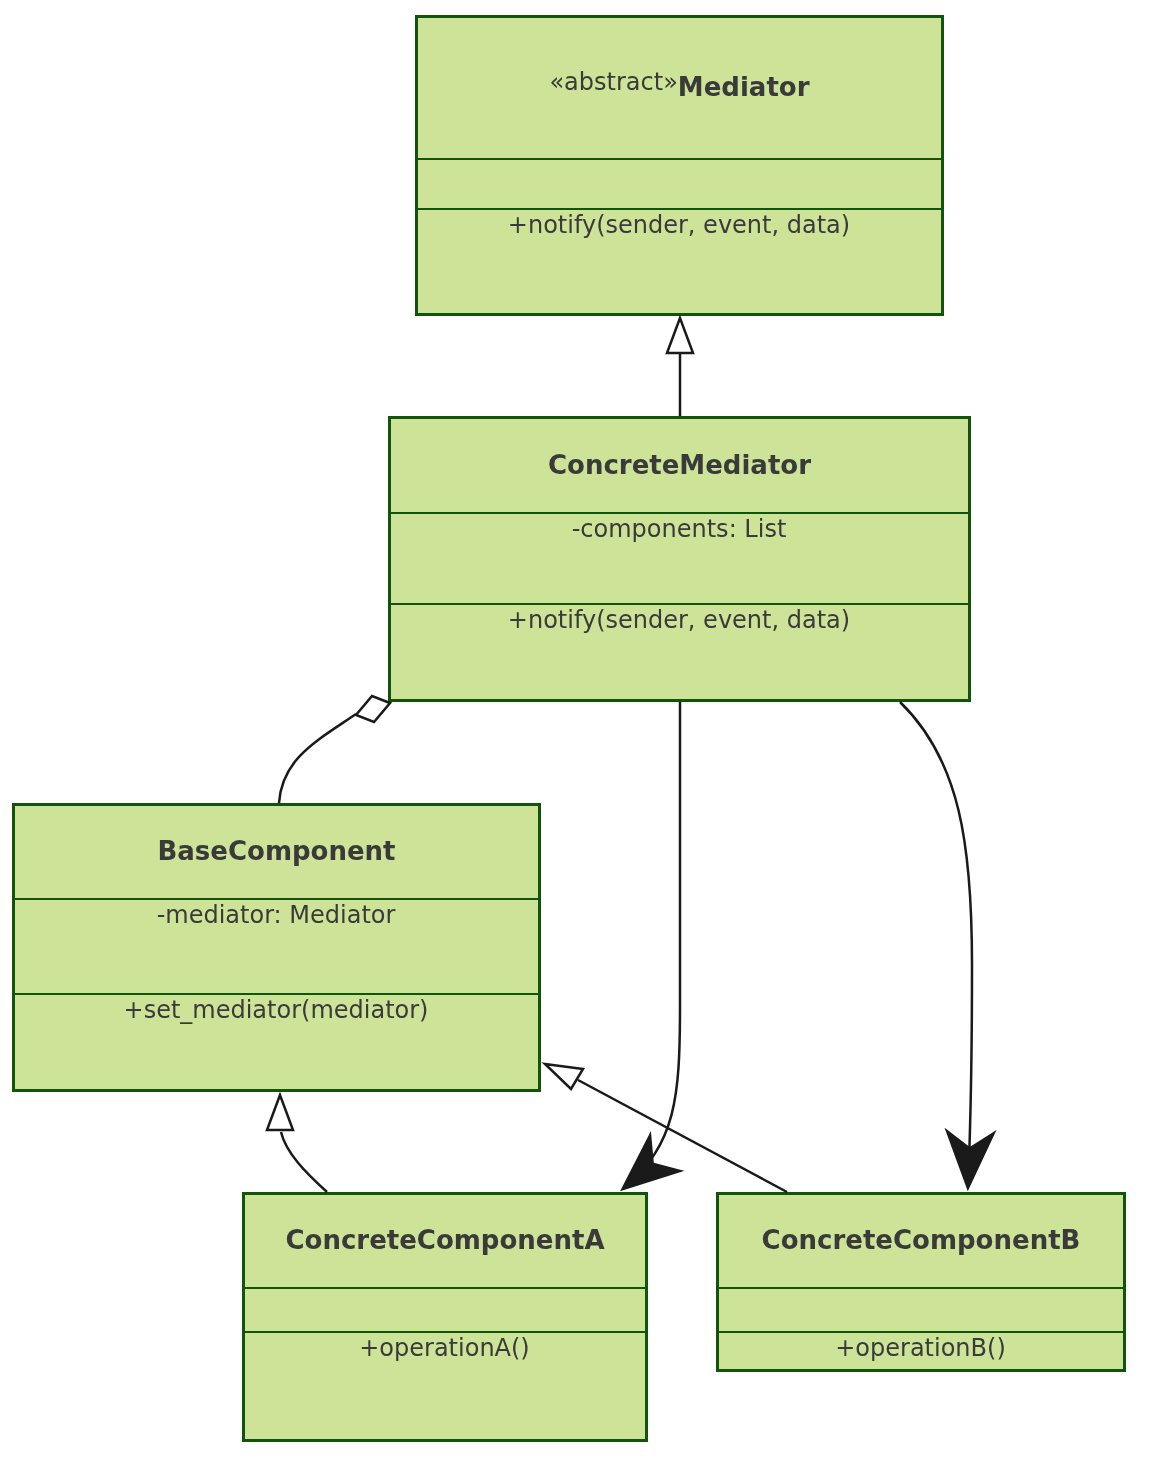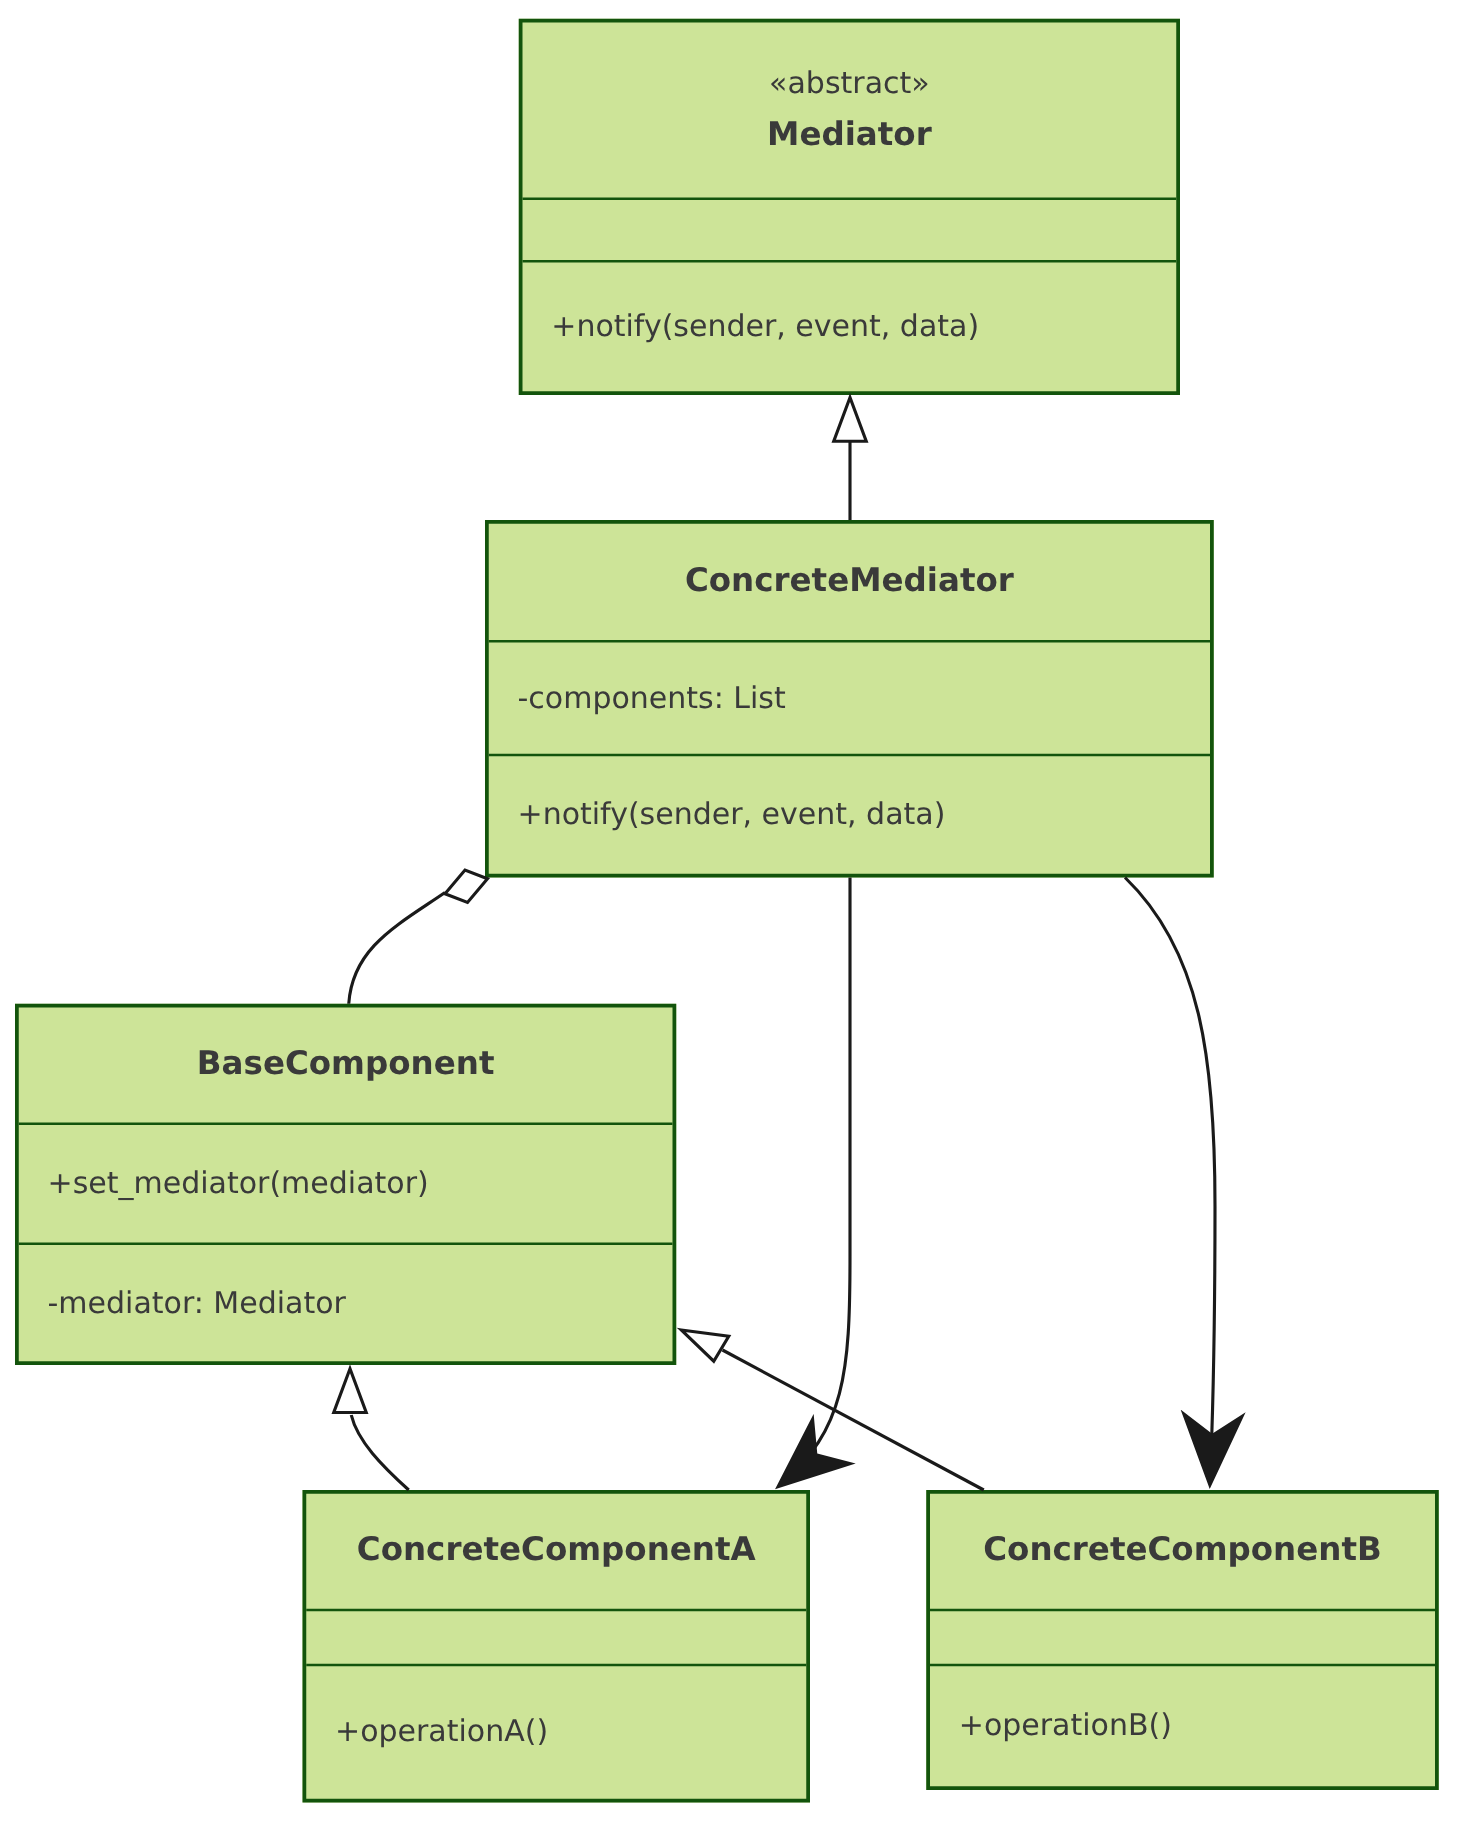--- a/index.html
+++ b/index.html
@@ -27,21 +27,20 @@
     background: #cde498;
     border: 3px solid #13540c;
     display: flex;
     flex-direction: column;
     z-index: 2;
     color: #3a3a3a;
   }
   .sec {
     box-sizing: border-box;
     display: flex;
-    flex-direction: column;
     justify-content: center;
   }
   .sec + .sec { border-top: 2px solid #13540c; }
   .sec.title-sec { align-items: center; text-align: center; }
   .class-name { font-size: 26px; font-weight: bold; line-height: 1.3; }
   .stereotype { font-size: 24px; font-weight: normal; line-height: 1.3; margin-bottom: 10px; }
   .member {
     font-size: 24px;
     line-height: 1.3;
     padding-left: 23px;
@@ -99,39 +98,39 @@
     </div>
     <div class="sec grow">
       <div class="member">+notify(sender, event, data)</div>
     </div>
   </div>
 
   <div class="uml-class" style="left:12px; top:803px; width:529px; height:289px;">
     <div class="sec title-sec" style="height:92px;">
       <div class="class-name">BaseComponent</div>
     </div>
+    <div class="sec" style="height:95px;">
+      <div class="member">-mediator: Mediator</div>
+    </div>
     <div class="sec grow">
       <div class="member">+set_mediator(mediator)</div>
-    </div>
-    <div class="sec" style="height:95px;">
-      <div class="member">-mediator: Mediator</div>
     </div>
   </div>
 
   <div class="uml-class" style="left:242px; top:1192px; width:406px; height:250px;">
     <div class="sec title-sec" style="height:92px;">
       <div class="class-name">ConcreteComponentA</div>
     </div>
     <div class="sec" style="height:44px;"></div>
     <div class="sec grow">
       <div class="member">+operationA()</div>
     </div>
   </div>
 
-  <div class="uml-class" style="left:741px; top:1192px; width:410px; height:240px;">
+  <div class="uml-class" style="left:716px; top:1192px; width:410px; height:180px;">
     <div class="sec title-sec" style="height:92px;">
       <div class="class-name">ConcreteComponentB</div>
     </div>
     <div class="sec" style="height:44px;"></div>
     <div class="sec grow">
       <div class="member">+operationB()</div>
     </div>
   </div>
 
 </div>

